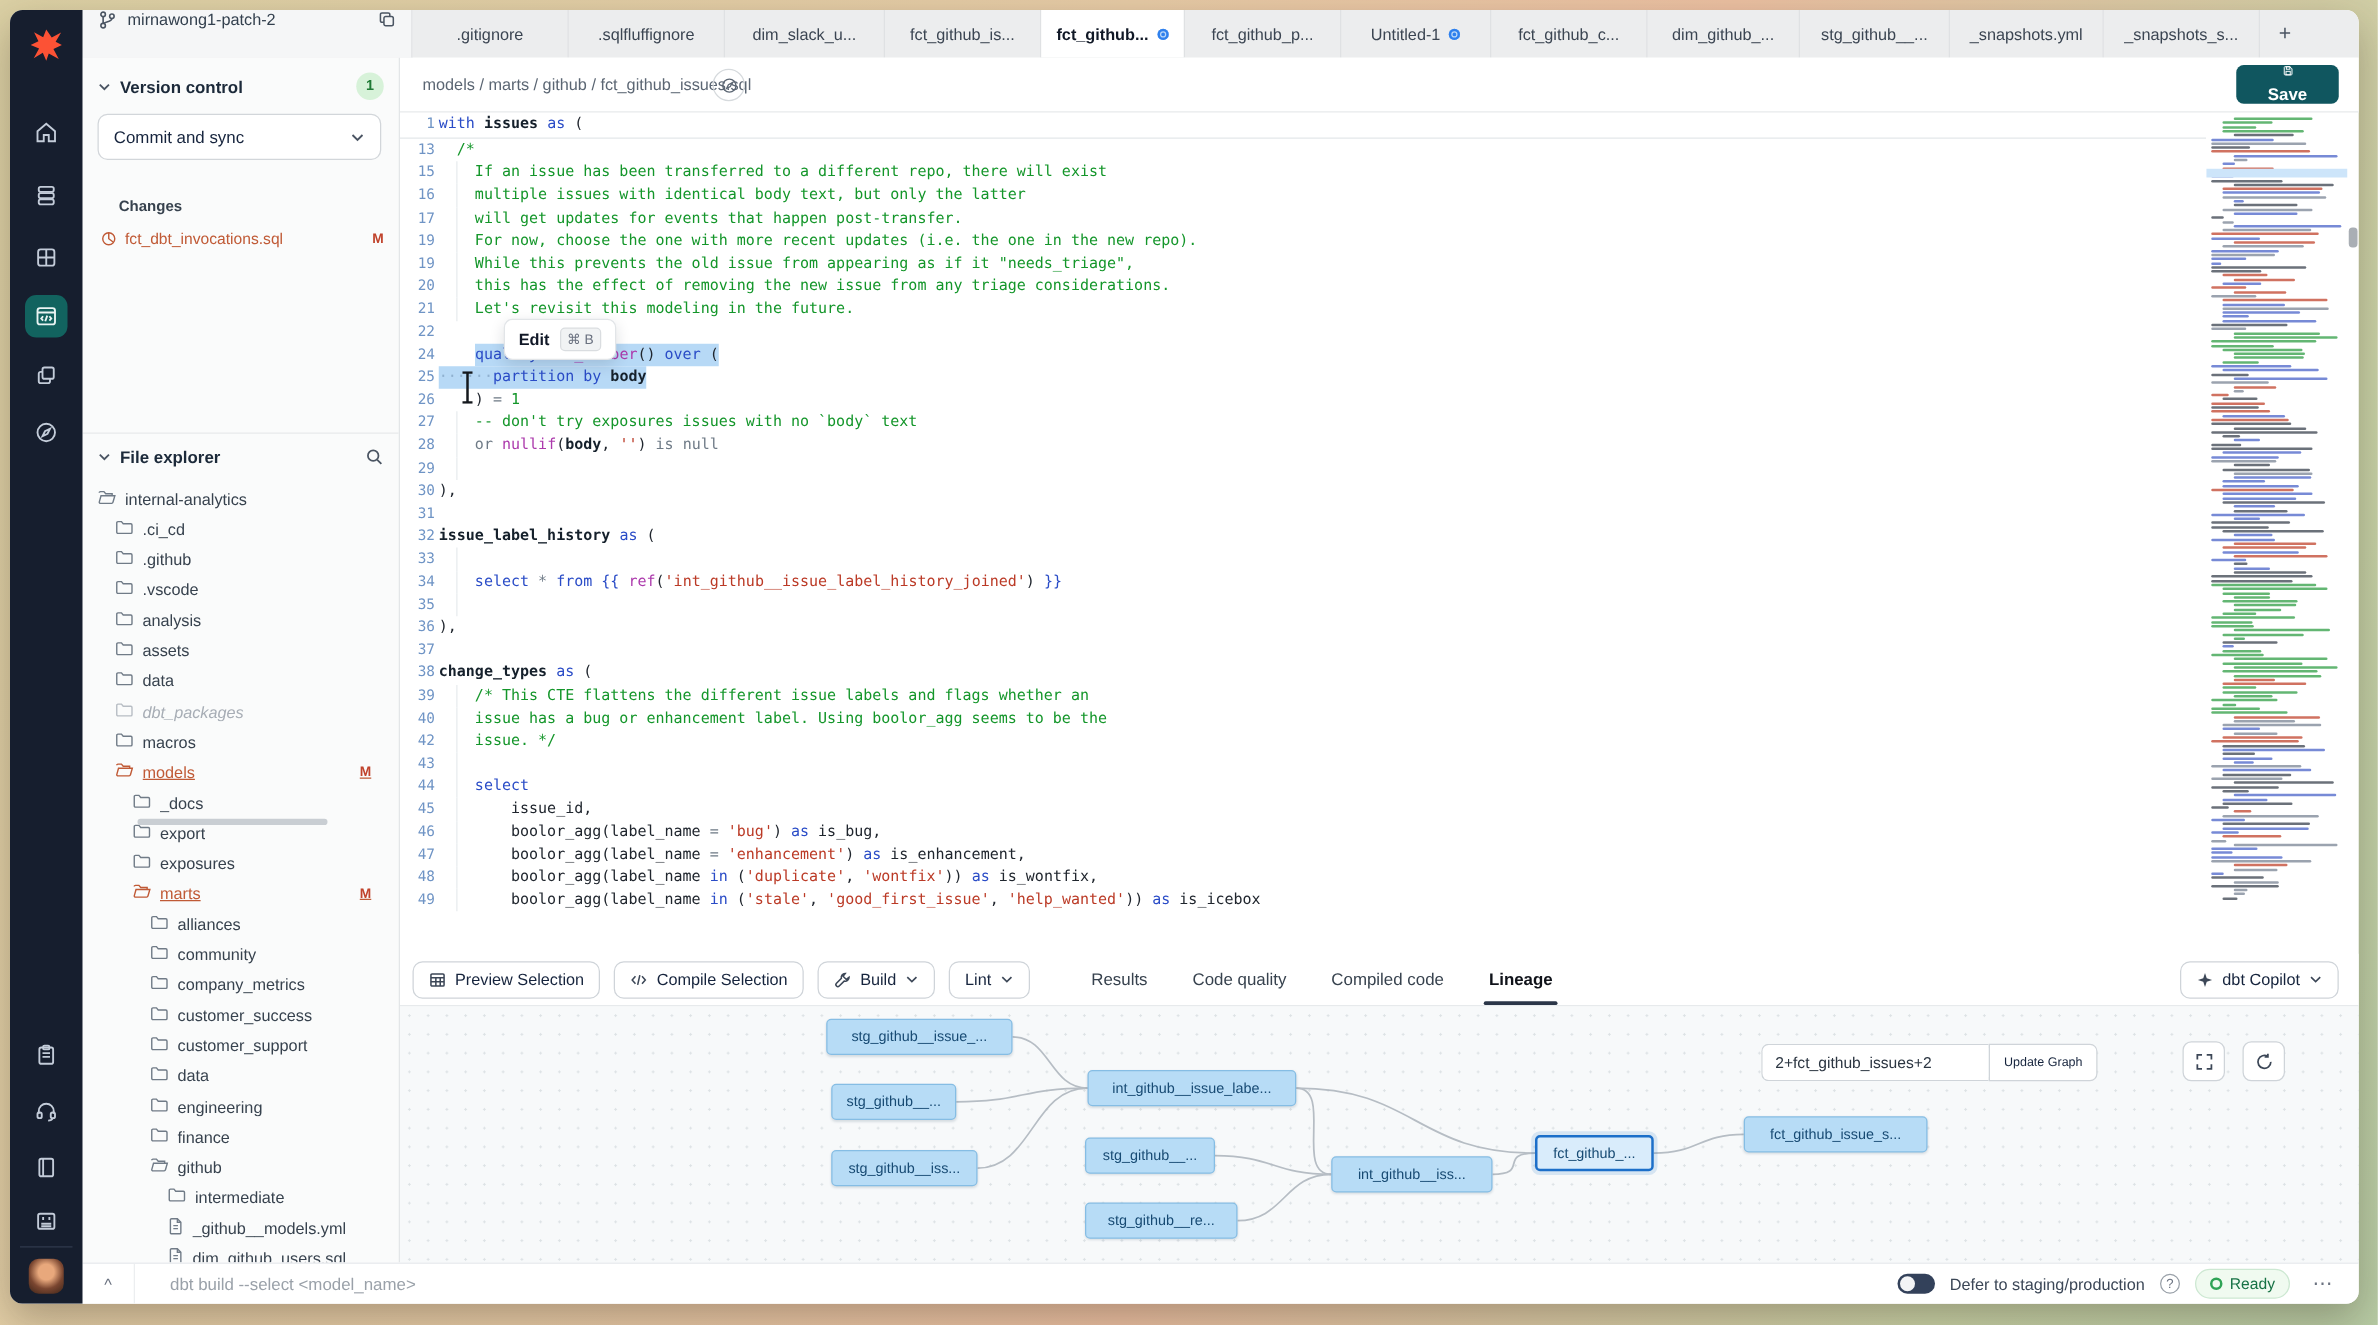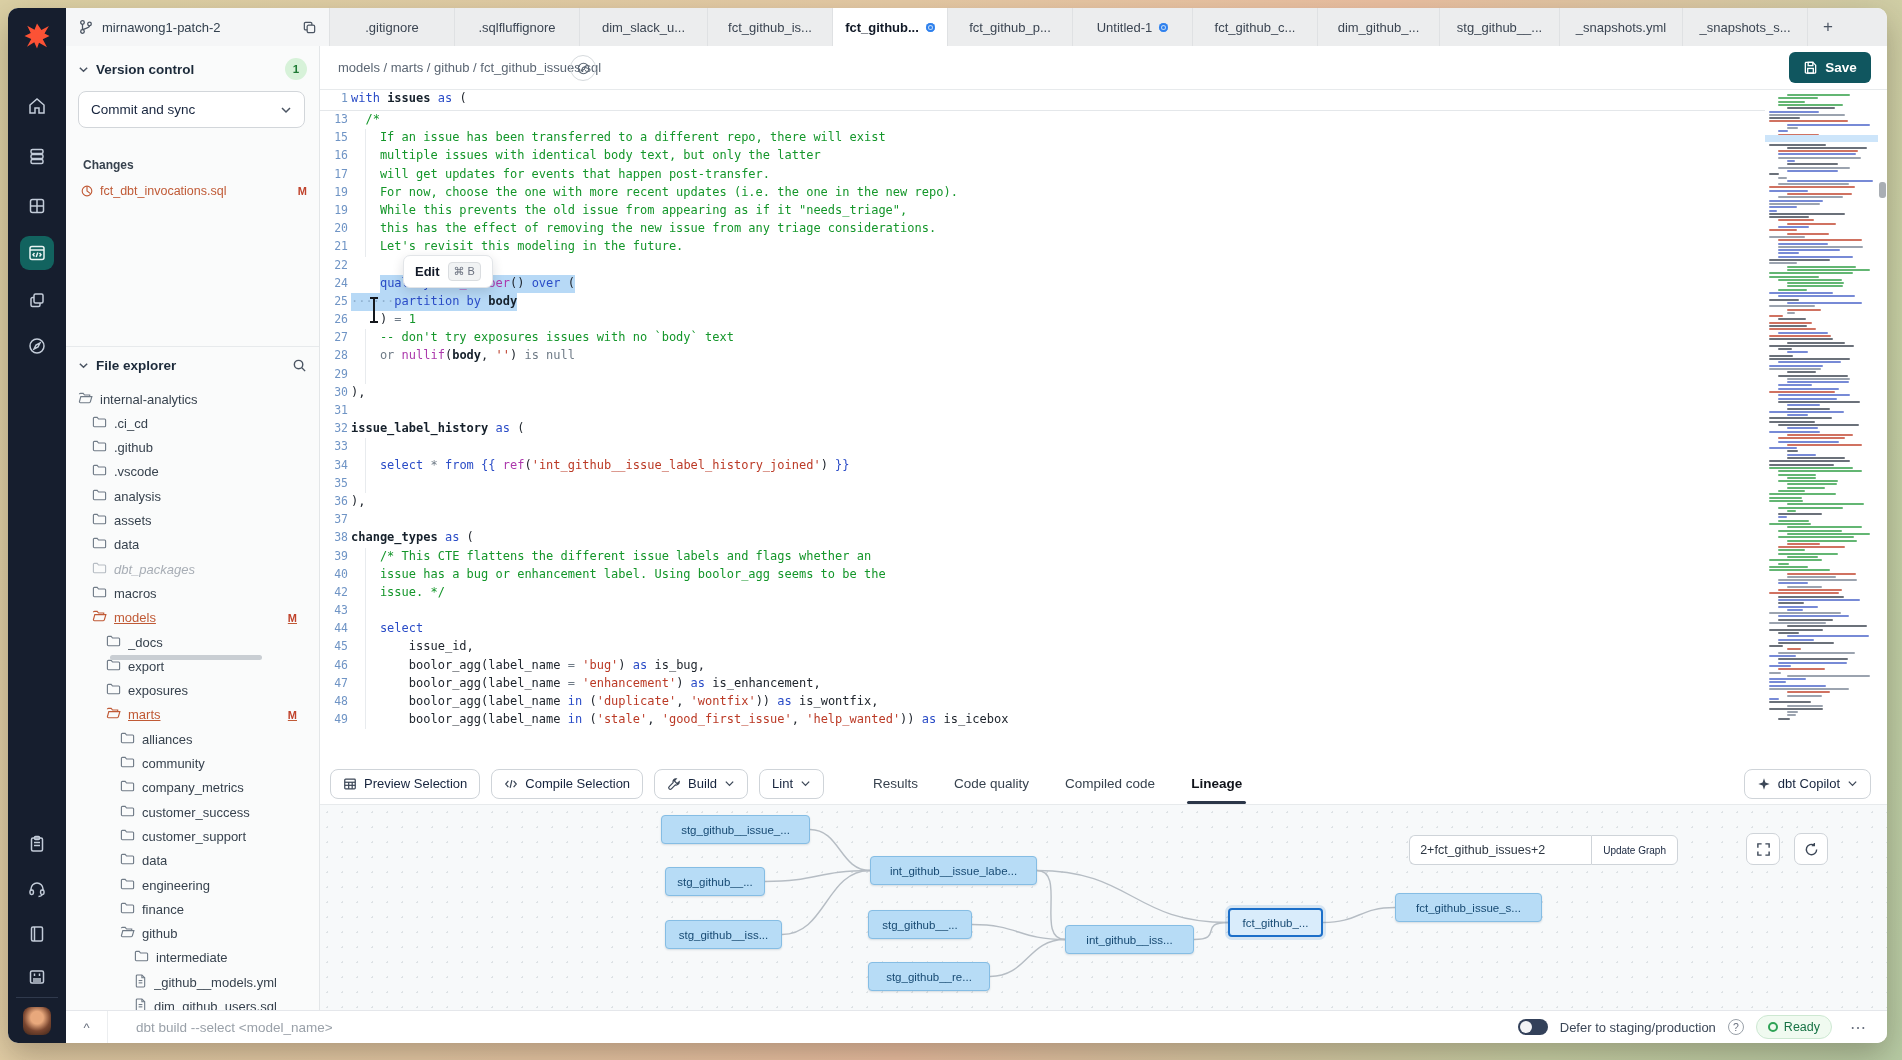--- a/index.html
+++ b/index.html
@@ -13,21 +13,21 @@
   .rail { position:absolute; left:0; top:0; width:58px; height:100%; background:#161e2e; z-index:30; }
   .rail-item { position:absolute; left:0; width:58px; height:40px; display:flex; align-items:center; justify-content:center; }
   .rail-item svg { stroke:#c3ccd9; fill:none; stroke-width:1.5; }
   .rail-active { background:#12635f; border-radius:9px; left:12px; width:34px; height:34px; }
   .rail-divider { position:absolute; left:8px; width:42px; height:1px; background:#303a4d; }
   .avatar { position:absolute; left:15px; width:28px; height:28px; border-radius:8px;
     background:radial-gradient(circle at 50% 38%, #e8a87c 0 28%, #7a4630 60%, #3a2318 100%); }
 
   
   .topstrip { position:absolute; left:58px; top:0; right:0; height:38px; background:#ecedee; display:flex; z-index:20; }
-  .branchbox { width:264px; min-width:264px; background:#f5f6f7; border-right:1px solid #dfe1e3; display:flex; align-items:center; gap:8px; padding:0 12px; }
+  .branchbox { width:264px; min-width:264px; background:#f5f6f7; border-right:1px solid #dfe1e3; display:flex; align-items:flex-start; gap:8px; padding:0 12px; }
   .branchbox .bname { font-size:13px; color:#33404e; flex:1; white-space:nowrap; overflow:hidden; }
   .tabs { display:flex; flex:1; overflow:hidden; }
   .tab { display:flex; align-items:center; justify-content:center; gap:7px; font-size:13px; color:#3b4552;
     border-right:1px solid #dfe1e3; white-space:nowrap; padding:0 10px; }
   .tab.active { background:#fff; color:#101826; font-weight:bold; }
   .dot { width:9px; height:9px; border-radius:50%; background:#2f80ed; box-shadow:inset 0 0 0 2px #2f80ed, inset 0 0 0 3px #bcd8f7; }
   .tab-plus { display:flex; align-items:center; justify-content:center; width:40px; font-size:17px; color:#4b5563; }
 
   .crumbbar { position:absolute; left:312px; top:38px; right:0; height:44px; background:#fff; border-bottom:1px solid #e7eaec; z-index:10; }
   .crumb { position:absolute; left:18px; top:14px; font-size:13px; color:#5b6673; }
@@ -37,21 +37,21 @@
     display:flex; align-items:center; justify-content:center; gap:7px; font-size:13.5px; font-weight:bold; }
 
   
   .panel { position:absolute; left:58px; top:38px; width:254px; bottom:33px; background:#fafbfb; border-right:1px solid #e3e6e8; z-index:5; overflow:hidden; }
   .sechead { display:flex; align-items:center; gap:7px; font-size:13.5px; font-weight:bold; color:#1c2a3a; }
   .vc-head { position:absolute; left:12px; right:12px; top:12px; }
   .badge-green { margin-left:auto; width:22px; height:22px; border-radius:50%; background:#d7f2d9; color:#1e7a34;
     font-size:11.5px; font-weight:bold; display:flex; align-items:center; justify-content:center; }
   .commit-btn { position:absolute; left:12px; right:14px; top:45px; height:37px; background:#fff; border:1px solid #d2d6da;
     border-radius:8px; display:flex; align-items:center; font-size:13.5px; color:#16243d; padding:0 12px; }
-  .changes-label { position:absolute; left:17px; top:112px; font-size:12px; font-weight:bold; color:#37424e; }
+  .changes-label { position:absolute; left:29px; top:112px; font-size:12px; font-weight:bold; color:#37424e; }
   .changed-file { position:absolute; left:14px; right:12px; top:134px; height:22px; display:flex; align-items:center; gap:6px;
     font-size:12.5px; color:#c05a36; }
   .m-badge { margin-left:auto; color:#c0432c; font-size:11px; font-weight:bold; }
   .fe-divider { position:absolute; left:0; right:0; top:300px; height:1px; background:#e7eaec; }
   .fe-head { position:absolute; left:12px; right:12px; top:312px; }
   .tree { position:absolute; left:0; right:0; top:341px; bottom:0; }
   .trow { position:absolute; left:0; right:0; height:24px; display:flex; align-items:center; gap:7px; font-size:13px; color:#37424e; }
   .trow svg { flex:none; }
   .trow .tname { white-space:nowrap; overflow:hidden; }
   .trow.mod { color:#c05a36;text-decoration:underline; }
@@ -270,21 +270,21 @@
   </div>
 
   <div class="crumbbar">
     <span class="crumb">models / marts / github / fct_github_issues.sql</span>
     <div class="compass-btn">
       <svg width="15" height="15" viewBox="0 0 20 20" style="stroke:#5b6673; fill:none; stroke-width:1.4;">
           <circle cx="10" cy="10" r="7"></circle>
           <path d="M13 7 L11 11 L7 13 L9 9 Z"></path>
         </svg>
     </div>
-    <button class="save-btn" style="border:none;">
+    <button class="save-btn" style="border:none;flex-direction:column;">
       <svg width="15" height="15" viewBox="0 0 16 16" style="stroke:#fff; fill:none; stroke-width:1.4;">
         <path d="M3 2.5 H10.5 L13.5 5.5 V13 A1 1 0 0 1 12.5 14 H3.5 A1 1 0 0 1 2.5 13 V3.5 A1 1 0 0 1 3 2.5 Z"></path>
           <rect x="5" y="9" width="6" height="5"></rect>
           <rect x="5.5" y="2.5" width="5" height="3.5"></rect>
       </svg>
       <span>Save</span>
     </button>
   </div>
 
   <div class="panel">

